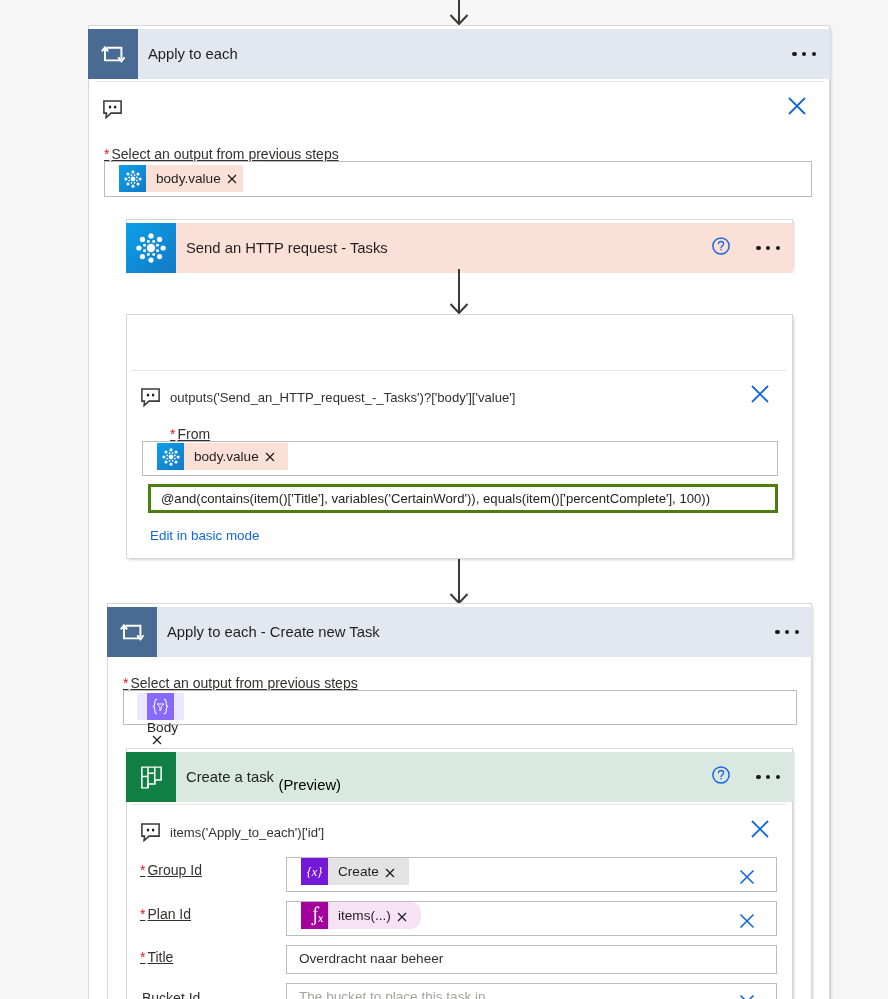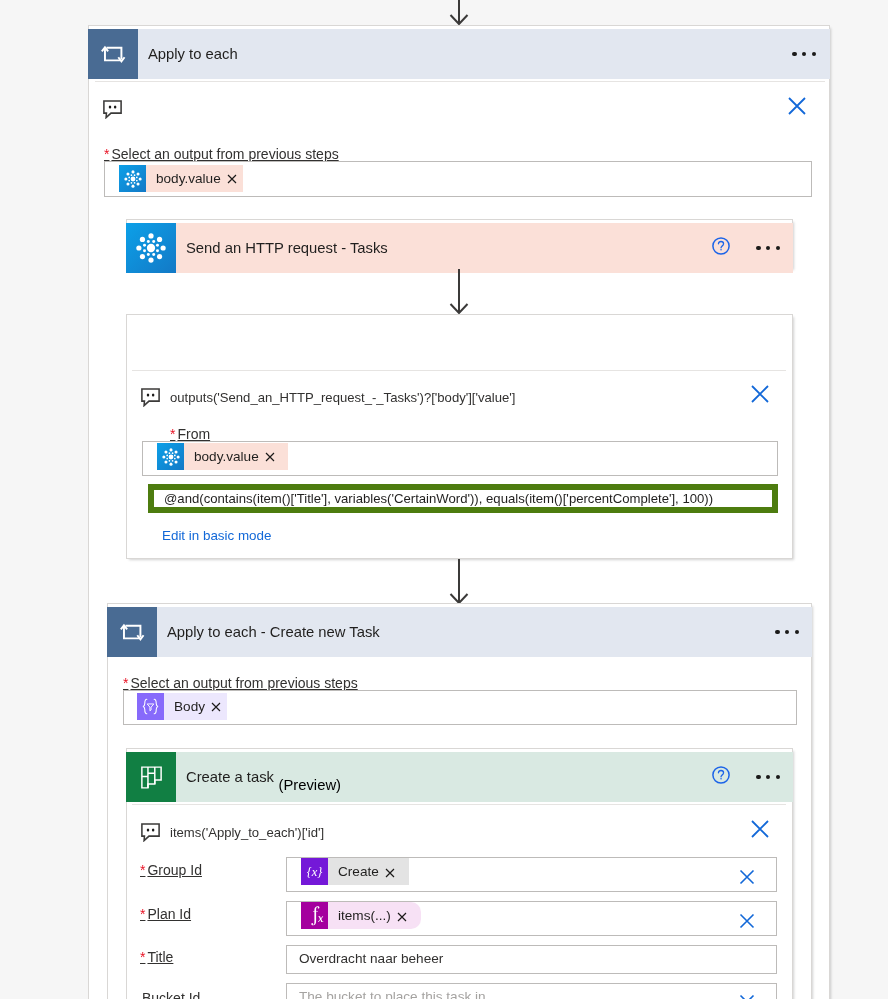--- a/index.html
+++ b/index.html
@@ -37,21 +37,21 @@
   .val { position:absolute; color:#323130; font-size:13.6px; white-space:nowrap; }
 
   .chip { position:absolute; display:flex; align-items:center; height:27px; }
   .chipicon { width:27px; height:27px; flex:0 0 27px; display:flex; align-items:center; justify-content:center; }
   .chiptext { height:27px; display:flex; align-items:center; }
   .chiplabel { font-size:13.6px; color:#201f1e; padding:0 6px 0 10px; }
   .chipx { padding-right:6px; display:flex; align-items:center; }
   .chip.wide .chipx { padding-right:14px; padding-top:3px; }
   .chip.wide2 .chipx { padding-right:13px; }
 
-  .expr { position:absolute; border:6px solid #4d7c0f; background:#fff; font-size:13.15px; color:#201f1e;
+  .expr { position:absolute; border:3px solid #4d7c0f; background:#fff; font-size:13.15px; color:#201f1e;
           display:flex; align-items:center; padding-left:10px; white-space:nowrap; }
   .link { position:absolute; color:#1268d8; font-size:13.4px; white-space:nowrap; }
 
   .arrow { position:absolute; }
   svg { display:block; }
 </style>
 </head>
 <body>
 
 <svg width="0" height="0" style="position:absolute" aria-hidden="true">
@@ -221,21 +221,21 @@
         <span class="chiplabel">body.value</span>
       </span>
     <span class="chipx">
         <svg width="10" height="10" viewBox="0 0 10 10">
           <use href="#i-chipx"></use>
         </svg>
       </span>
   </div>
 
   <div class="expr" style="left:148px;top:484px;width:630px;height:29px;">@and(contains(item()['Title'], variables('CertainWord')), equals(item()['percentComplete'], 100))</div>
-  <div class="link" style="left:162px;top:528px;">Edit in basic mode</div>
+  <div class="link" style="left:150px;top:528px;">Edit in basic mode</div>
 
   <svg class="arrow" style="left:447px;top:559px;" width="24" height="45">
     <path d="M12 0 V43" stroke="#3b3a39" stroke-width="2" fill="none"></path>
     <path d="M3.5 35 L12 44 L20.5 35" stroke="#3b3a39" stroke-width="2" fill="none" stroke-linecap="butt"></path>
   </svg>
 
   <div class="card" style="left:107px;top:603px;width:705px;height:432px;border:none;box-shadow:inset 0 0 0 1px #d9d7d5, 1.5px 1.5px 2.5px -1px rgba(0,0,0,0.18);">
     <div class="hdr" style="background:#e2e7f0;">
       <div class="hdricon" style="background:#496b93;">
         <svg width="28.5" height="22" viewBox="0 0 27 21">
@@ -248,21 +248,21 @@
           <i></i>
           <i></i>
         </div>
     </div>
   </div>
 
   <div class="flabel" style="left:123px;top:675px;">
     <span class="req">*</span><span>Select an output from previous steps</span>
   </div>
   <div class="ibox" style="left:123px;top:690px;width:674px;height:35px;"></div>
-  <div class="chip" style="left:137px;top:693px;background:#ece7fd;">
+  <div class="chip" style="left:137px;top:693px;background:#ece7fd;flex-direction:column;">
     <span class="chipicon" style="background:#876afb;">
       <svg width="21" height="21" viewBox="1.5 0.5 29 26">
           <use href="#i-filter"></use>
         </svg>
     </span>
     <span class="chiptext">
         <span class="chiplabel">Body</span>
       </span>
     <span class="chipx">
         <svg width="10" height="10" viewBox="0 0 10 10">

